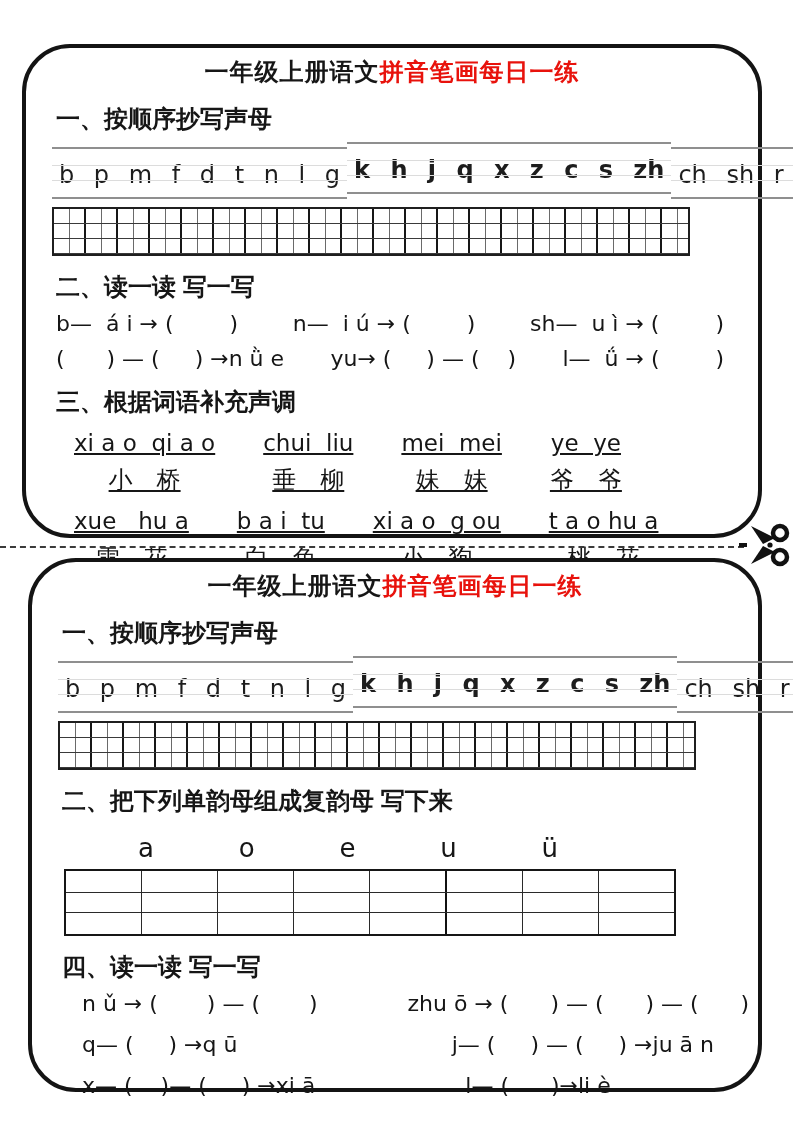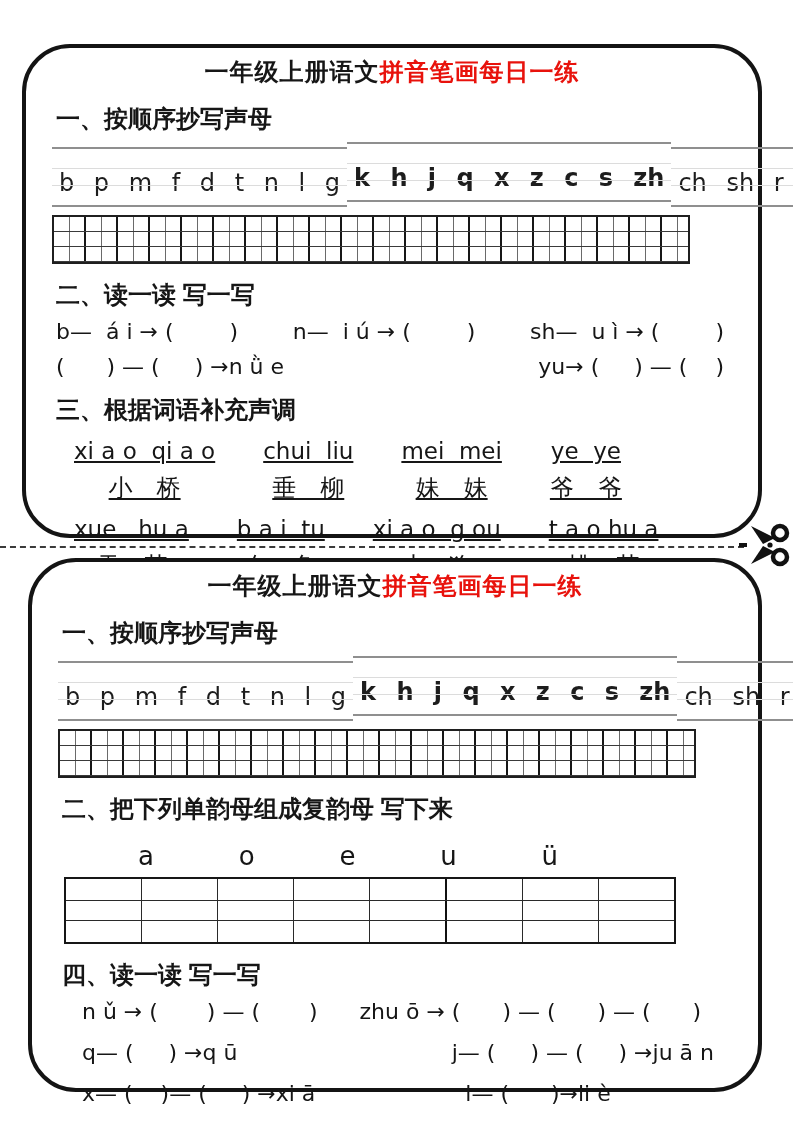--- a/index.html
+++ b/index.html
@@ -20,21 +20,21 @@
 
   .sec-heading{
     font-size:24px;font-weight:bold;margin:15px 0 4px 10px;
     font-family:"Liberation Sans","DejaVu Sans",sans-serif;white-space:pre;
   }
 
   
   .strips{display:flex;align-items:flex-start;margin:12px 0 0 6px;}
   .strip{
     position:relative;border-top:2px solid #8f8f8f;border-bottom:2px solid #8f8f8f;
-    padding:20px 7px 8px 7px;font-size:24px;color:#1d1d1d;white-space:pre;word-spacing:12px;
+    padding:12px 7px 8px 7px;font-size:24px;color:#1d1d1d;white-space:pre;word-spacing:12px;
   }
   .strip::before,.strip::after{content:"";position:absolute;left:0;right:0;height:1px;background:#dcdcdc;}
   .strip::before{top:34%;}
   .strip::after{top:64%;}
   .strip.s2{transform:translateY(-5px);font-weight:bold;}
 
   
   .practice-grid{
     margin:8px 0 0 6px;width:634px;height:45px;border:2px solid #1f1f1f;box-sizing:content-box;
     background-image:
@@ -91,20 +91,21 @@
       <div class="sec-heading">二、读一读 写一写</div>
 
       <div class="ex-row">
         <span>b—  á i → (        )</span>
         <span>n—  i ú → (        )</span>
         <span>sh—  u ì → (        )</span>
       </div>
       <div class="ex-row">
         <span>(      ) — (     ) →n ǜ e</span>
         <span>yu→ (     ) — (    )</span>
+        <span>l—  ǘ → (        )</span>
       </div>
 
       <div class="sec-heading">三、根据词语补充声调</div>
 
       <div class="words-row">
         <div class="word">
           <div class="py">xi a o  qi a o</div>
           <div class="hz">小　桥</div>
         </div>
         <div class="word">
@@ -206,21 +207,21 @@
             <div class="t-cell"></div>
             <div class="t-cell"></div>
             <div class="t-cell"></div>
             <div class="t-cell"></div>
             <div class="t-cell"></div>
         </div>
       </div>
 
       <div class="sec-heading">四、读一读 写一写</div>
 
-      <div class="ex-row two" style="gap:42px;margin-left:30px;">
+      <div class="ex-row two" style="gap:90px;margin-left:30px;">
         <span>n ǔ → (       ) — (       )</span>
         <span>zhu ō → (      ) — (      ) — (      )</span>
       </div>
       <div class="ex-row" style="margin:16px 24px 10px 30px;">
         <span>q— (     ) →q ū</span>
         <span>j— (     ) — (     ) →ju ā n</span>
       </div>
       <div class="ex-row two" style="gap:150px;margin:16px 0 0 30px;">
         <span>x— (    )— (     ) →xi ā</span>
         <span>l— (      )→li è</span>

